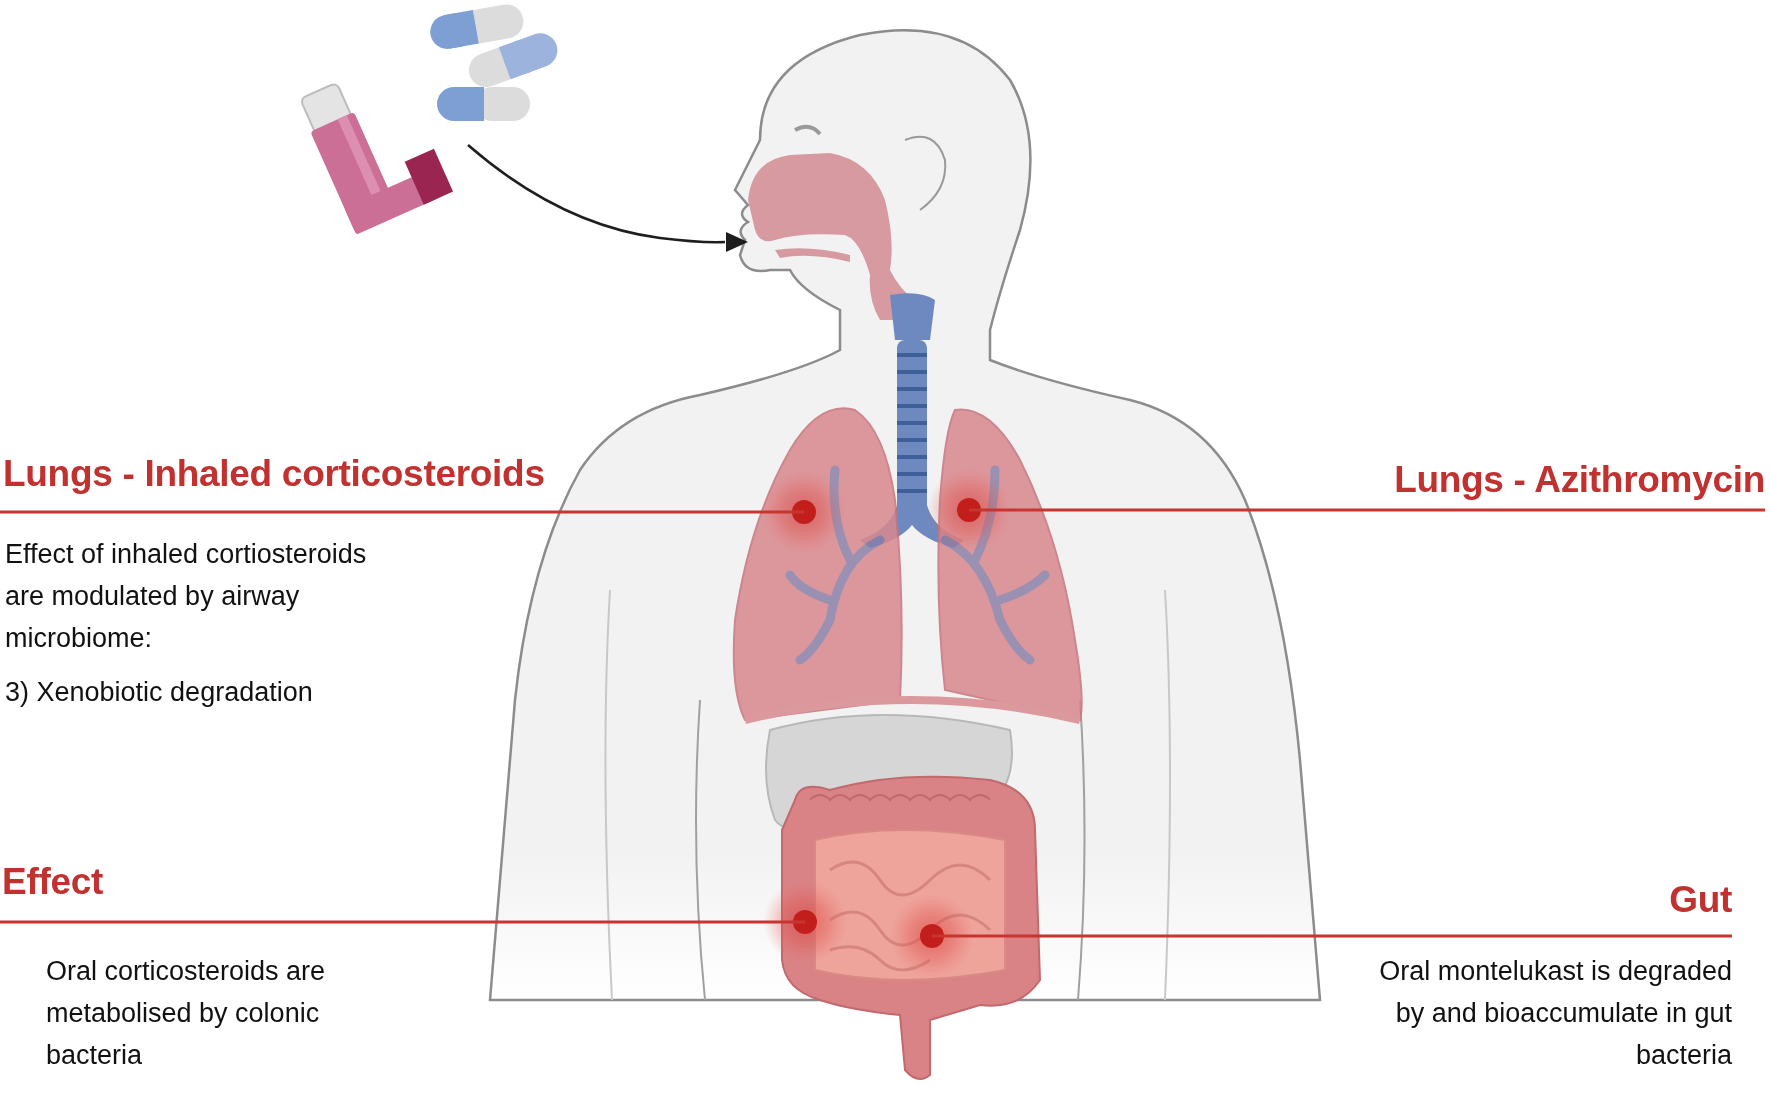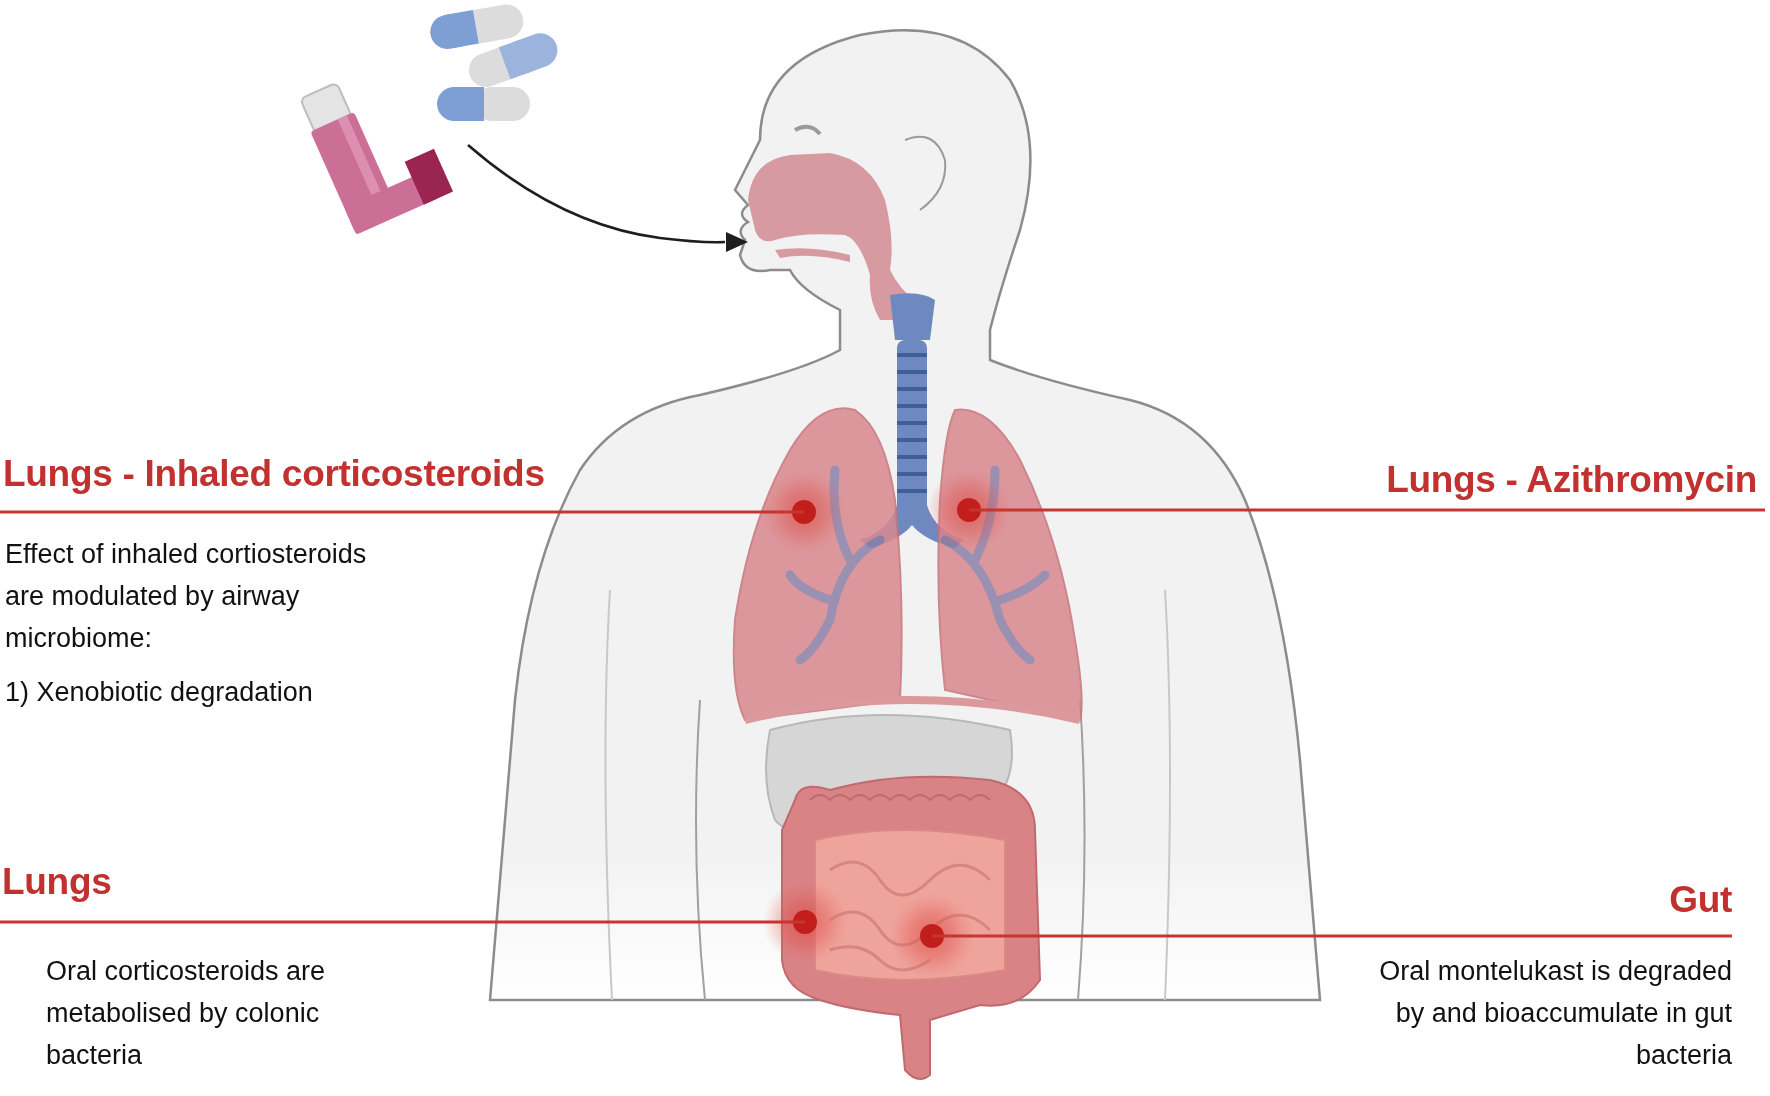--- a/index.html
+++ b/index.html
@@ -149,25 +149,25 @@
     <g>
       <path d="M 468 145 Q 560 225 660 238 Q 700 243 725 242" fill="none" stroke="#1e1e1e" stroke-width="2.5"></path>
       <polygon points="748,242 726,232 726,252" fill="#1e1e1e"></polygon>
     </g>
   </svg>
 
   <div class="heading" style="left:3px; top:452px;">Lungs - Inhaled corticosteroids</div>
   <div class="body-text" style="left:5px; top:533px; width:480px;">Effect of inhaled cortiosteroids
 are modulated by airway
 microbiome:</div>
-  <div class="body-text" style="left:5px; top:671px;">1) Xenobiotic degradation</div>
+  <div class="body-text" style="left:5px; top:671px;">3) Xenobiotic degradation</div>
 
-  <div class="heading right" style="right:13px; top:458px;">Lungs - Azithromycin</div>
+  <div class="heading right" style="right:5px; top:458px;">Lungs - Azithromycin</div>
 
-  <div class="heading" style="left:2px; top:860px;">Lungs</div>
+  <div class="heading" style="left:2px; top:860px;">Effect</div>
   <div class="body-text" style="left:2px; top:950px; width:400px;margin-left:44px;">Oral corticosteroids are
 metabolised by colonic
 bacteria</div>
 
   <div class="heading right" style="right:38px; top:878px;">Gut</div>
   <div class="body-text right" style="right:38px; top:950px; width:480px;">Oral montelukast is degraded
 by and bioaccumulate in gut
 bacteria</div>
 
 </div>

